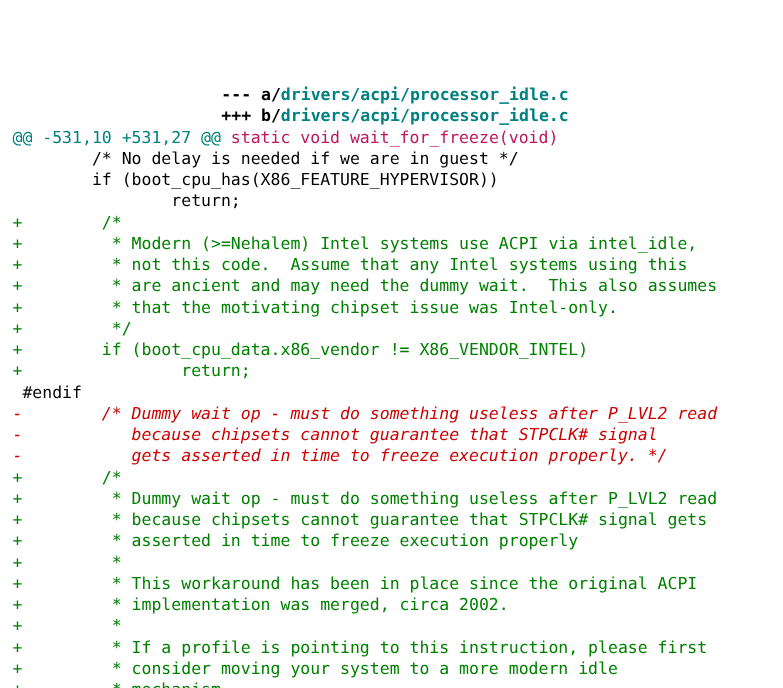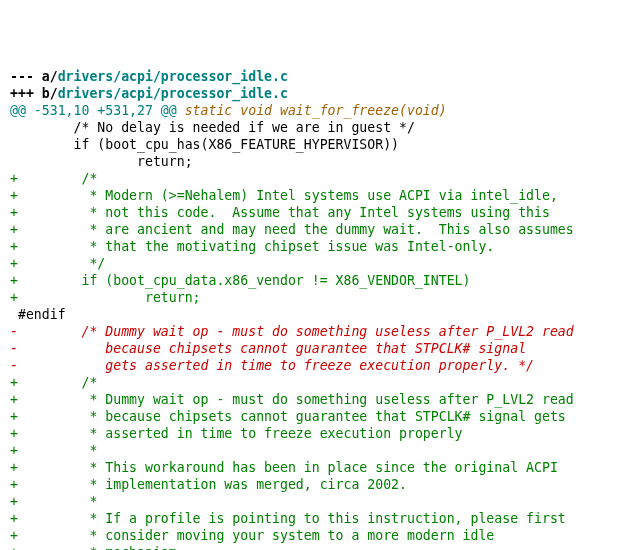--- a/index.html
+++ b/index.html
@@ -10,25 +10,25 @@
   body {
     font-family: "DejaVu Sans Mono", "Menlo", "Consolas", monospace;
     font-size: 13.2px;
     line-height: 17px;
     white-space: pre;
     color: #000000;
     padding: 0 4px 8px 10px;
     width: 626px;
     box-sizing: border-box;
   }
-  .bold  { font-weight: bold; }
+  .bold  { font-weight: bold; text-align: center; }
   .green { color: #008000; }
   .red   { color: #cc0000; font-style: italic; }
   .teal  { color: #008080; }
-  .purple{ color: #a16207; font-style: italic; }
+  .purple{ color: #be185d; }
   .line  { display: block; }
 </style>
 </head>
 <body>
 
 
 
 <span class="line bold"><span>--- a/</span><span class="teal">drivers/acpi/processor_idle.c</span></span><span class="line bold"><span>+++ b/</span><span class="teal">drivers/acpi/processor_idle.c</span></span><span class="line"><span class="teal">@@ -531,10 +531,27 @@</span><span class="purple"> static void wait_for_freeze(void)</span></span><span class="line">        /* No delay is needed if we are in guest */</span><span class="line">        if (boot_cpu_has(X86_FEATURE_HYPERVISOR))</span><span class="line">                return;</span><span class="line green">+        /*</span><span class="line green">+         * Modern (&gt;=Nehalem) Intel systems use ACPI via intel_idle,</span><span class="line green">+         * not this code.  Assume that any Intel systems using this</span><span class="line green">+         * are ancient and may need the dummy wait.  This also assumes</span><span class="line green">+         * that the motivating chipset issue was Intel-only.</span><span class="line green">+         */</span><span class="line green">+        if (boot_cpu_data.x86_vendor != X86_VENDOR_INTEL)</span><span class="line green">+                return;</span><span class="line"> #endif</span><span class="line red">-        /* Dummy wait op - must do something useless after P_LVL2 read</span><span class="line red">-           because chipsets cannot guarantee that STPCLK# signal</span><span class="line red">-           gets asserted in time to freeze execution properly. */</span><span class="line green">+        /*</span><span class="line green">+         * Dummy wait op - must do something useless after P_LVL2 read</span><span class="line green">+         * because chipsets cannot guarantee that STPCLK# signal gets</span><span class="line green">+         * asserted in time to freeze execution properly</span><span class="line green">+         *</span><span class="line green">+         * This workaround has been in place since the original ACPI</span><span class="line green">+         * implementation was merged, circa 2002.</span><span class="line green">+         *</span><span class="line green">+         * If a profile is pointing to this instruction, please first</span><span class="line green">+         * consider moving your system to a more modern idle</span><span class="line green">+         * mechanism.</span>
 
 

